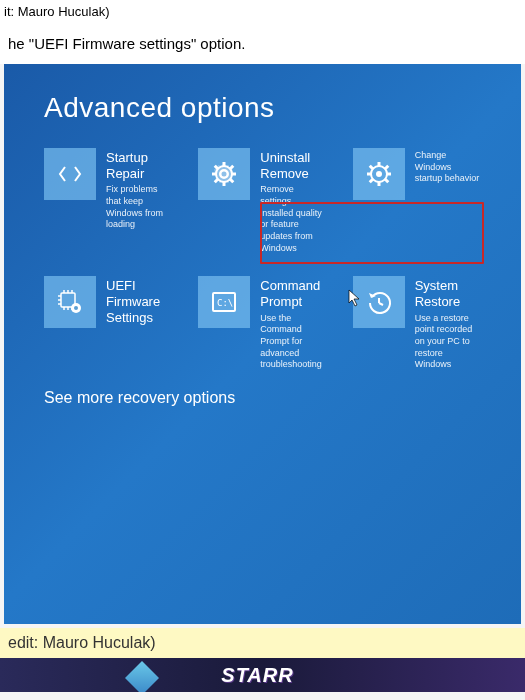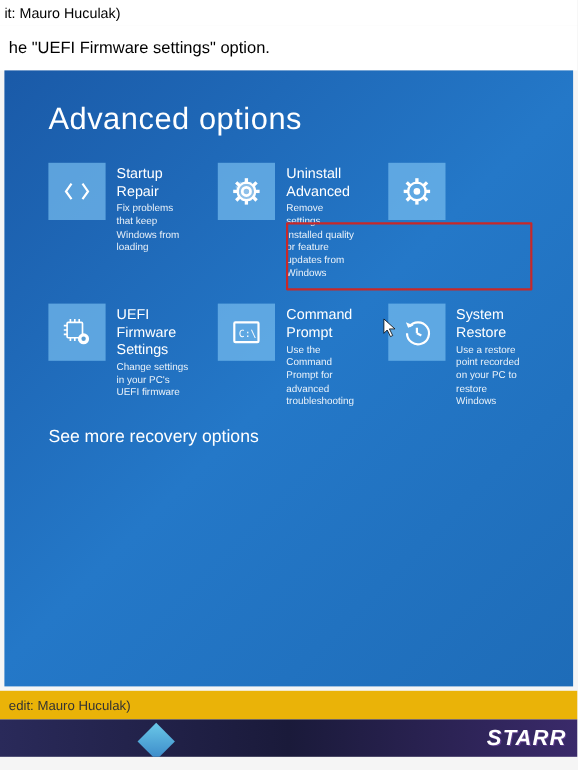--- a/index.html
+++ b/index.html
@@ -94,30 +94,30 @@
       cursor: pointer;
     }
     .cursor-arrow {
       position: absolute;
       width: 14px;
       height: 18px;
       pointer-events: none;
     }
     .bottom-credit {
       padding: 6px 8px;
-      font-size: 12px;
+      font-size: 16px;
       color: #333;
-      background: #eab308;
+      background: #fef9c3;
     }
     .banner {
       height: 34px;
       background: linear-gradient(90deg, #2a2a5a 0%, #1a1a3a 50%, #3a2a6a 100%);
       display: flex;
       align-items: center;
-      justify-content: flex-end;
+      justify-content: center;
       padding-right: 10px;
       position: relative;
       overflow: hidden;
     }
     .banner-text {
       color: #fff;
       font-size: 20px;
       font-weight: 900;
       font-style: italic;
       letter-spacing: 1px;
@@ -172,41 +172,42 @@
           <rect x="12.5" y="21" width="3" height="5" fill="#fff"></rect>
           <rect x="2" y="12.5" width="5" height="3" fill="#fff"></rect>
           <rect x="21" y="12.5" width="5" height="3" fill="#fff"></rect>
           <rect x="5" y="5" width="3" height="5" fill="#fff" transform="rotate(-45 6.5 7.5)"></rect>
           <rect x="20" y="18" width="3" height="5" fill="#fff" transform="rotate(-45 21.5 20.5)"></rect>
           <rect x="5" y="18" width="3" height="5" fill="#fff" transform="rotate(45 6.5 20.5)"></rect>
           <rect x="20" y="5" width="3" height="5" fill="#fff" transform="rotate(45 21.5 7.5)"></rect>
         </svg>
       </div>
       <div class="tile-text">
-        <div class="tile-title">Uninstall Advanced</div>
+        <div class="tile-title">Uninstall Remove</div>
         <div class="tile-desc">Remove settings installed quality or feature updates from Windows</div>
       </div>
     </div>
 
     <div class="tile">
       <div class="tile-icon">
         <svg width="28" height="28" viewBox="0 0 28 28" fill="#fff">
           <circle cx="14" cy="14" r="8" fill="none" stroke="#fff" stroke-width="2"></circle>
           <circle cx="14" cy="14" r="3" fill="#fff"></circle>
           <rect x="12.5" y="2" width="3" height="5" fill="#fff"></rect>
           <rect x="12.5" y="21" width="3" height="5" fill="#fff"></rect>
           <rect x="2" y="12.5" width="5" height="3" fill="#fff"></rect>
           <rect x="21" y="12.5" width="5" height="3" fill="#fff"></rect>
           <rect x="5" y="5" width="3" height="5" fill="#fff" transform="rotate(-45 6.5 7.5)"></rect>
           <rect x="20" y="18" width="3" height="5" fill="#fff" transform="rotate(-45 21.5 20.5)"></rect>
           <rect x="5" y="18" width="3" height="5" fill="#fff" transform="rotate(45 6.5 20.5)"></rect>
           <rect x="20" y="5" width="3" height="5" fill="#fff" transform="rotate(45 21.5 7.5)"></rect>
         </svg>
       </div>
       <div class="tile-text">
+        <div class="tile-desc">Change Windows startup behavior</div>
       </div>
     </div>
 
     <div class="tile">
       <div class="tile-icon">
         <svg width="30" height="30" viewBox="0 0 30 30" fill="none" stroke="#fff" stroke-width="1.5">
           <rect x="6" y="6" width="14" height="14" rx="1"></rect>
           <line x1="9" y1="3" x2="9" y2="6"></line>
           <line x1="13" y1="3" x2="13" y2="6"></line>
           <line x1="17" y1="3" x2="17" y2="6"></line>
@@ -215,21 +216,20 @@
           <line x1="17" y1="20" x2="17" y2="23"></line>
           <line x1="3" y1="9" x2="6" y2="9"></line>
           <line x1="3" y1="13" x2="6" y2="13"></line>
           <line x1="3" y1="17" x2="6" y2="17"></line>
           <circle cx="21" cy="21" r="5" fill="#fff" stroke="none"></circle>
           <circle cx="21" cy="21" r="2" fill="#5a9fd4" stroke="none"></circle>
         </svg>
       </div>
       <div class="tile-text">
         <div class="tile-title">UEFI Firmware Settings</div>
-        <div class="tile-desc">Change settings in your PC's UEFI firmware</div>
       </div>
     </div>
 
     <div class="tile">
       <div class="tile-icon">
         <svg width="30" height="30" viewBox="0 0 30 30" fill="none" stroke="#fff" stroke-width="2">
           <rect x="4" y="6" width="22" height="18" rx="1"></rect>
           <text x="8" y="19" font-size="9" fill="#fff" stroke="none" font-family="monospace">C:\</text>
         </svg>
       </div>

